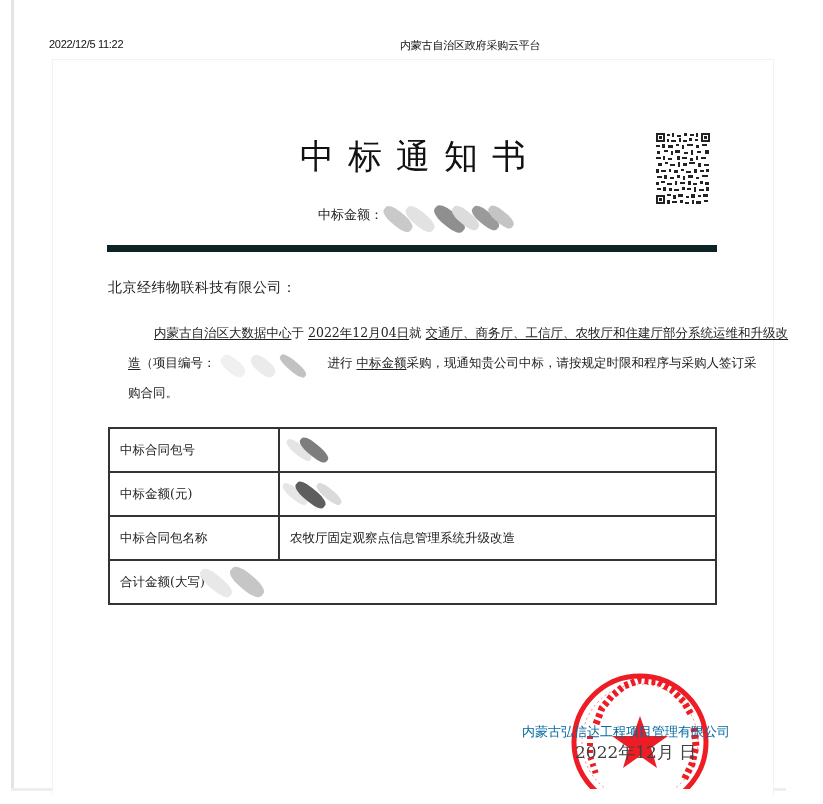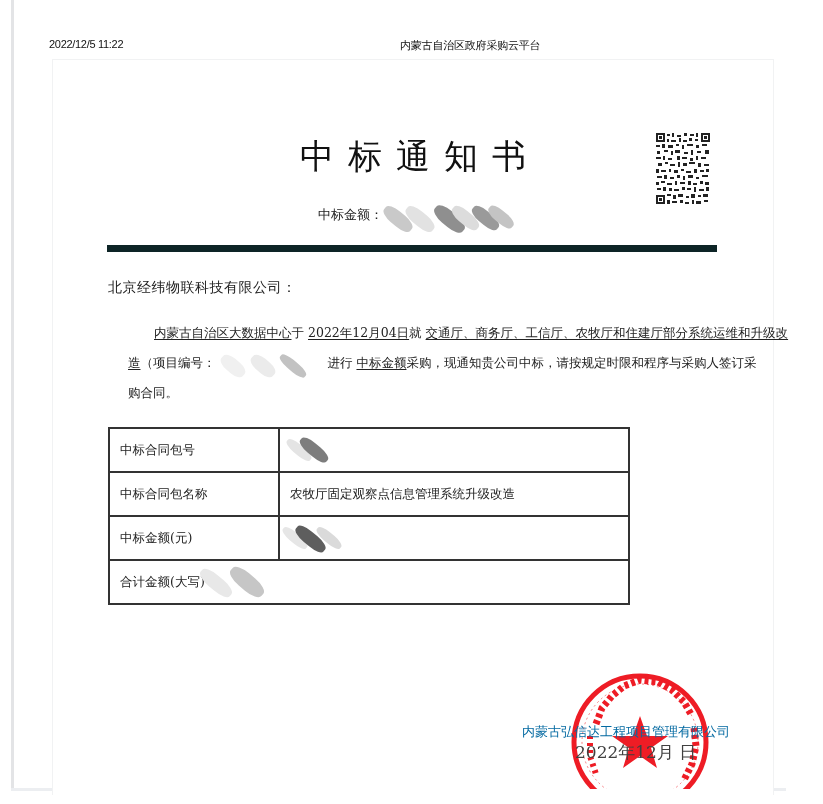--- a/index.html
+++ b/index.html
@@ -18,21 +18,21 @@
              font-weight: normal; color: #111; white-space: nowrap; }
     .qr { position: absolute; left: 655px; top: 132px; width: 56px; height: 73px; }
     .proj-no { position: absolute; left: 318px; top: 206px; font-size: 13px; color: #222; white-space: nowrap; }
     .smudge { display: inline-block; position: absolute; border-radius: 40%; transform: rotate(-50deg); }
     .rule { position: absolute; left: 107px; top: 245px; width: 610px; height: 7px; background: #0d2426; }
     .salutation { position: absolute; left: 108px; top: 279px; font-size: 14px; color: #222; letter-spacing: 0.5px; text-align: center; }
     .para { position: absolute; left: 108px; top: 318px; width: 612px; font-size: 12.5px; line-height: 30px; color: #222; }
     .para .line { white-space: nowrap; height: 30px; position: relative; margin-left: 20px; }
     .u { text-decoration: underline; text-underline-offset: 2px; }
     .indent { padding-left: 26px; }
-    table.award { position: absolute; left: 108px; top: 427px; width: 522px; border-collapse: collapse;
+    table.award { position: absolute; left: 108px; top: 427px; width: 609px; border-collapse: collapse;
                   font-size: 12.5px; color: #222; }
     table.award td { border: 2px solid #333; height: 42px; padding: 0 0 0 10px; vertical-align: middle; position: relative; }
     table.award td.k { width: 158px; }
     .signer { position: absolute; left: 522px; top: 723px; font-size: 13px; color: #0369a1; white-space: nowrap; }
     .signdate { position: absolute; left: 575px; top: 741px; font-size: 17px; color: #404040; white-space: nowrap; }
     .seal { position: absolute; left: 568px; top: 664px; width: 150px; height: 125px; overflow: hidden; }
   </style>
 </head>
 <body>
 
@@ -194,30 +194,30 @@
 <table class="award">
   <tbody>
       <tr>
     <td class="k">中标合同包号</td>
     <td>
       <span class="smudge" style="left:14px;top:6px;width:10px;height:30px;background:#e4e4e4;"></span>
       <span class="smudge" style="left:28px;top:4px;width:12px;height:34px;background:#7d7d7d;"></span>
     </td>
   </tr>
   <tr>
-    <td class="k">中标合同包名称</td>
-    <td>农牧厅固定观察点信息管理系统升级改造</td>
-  </tr>
-  <tr>
     <td class="k">中标金额(元)</td>
     <td>
       <span class="smudge" style="left:10px;top:6px;width:10px;height:30px;background:#e6e6e6;"></span>
       <span class="smudge" style="left:24px;top:4px;width:13px;height:36px;background:#5e5e5e;"></span>
       <span class="smudge" style="left:44px;top:6px;width:10px;height:30px;background:#dadada;"></span>
     </td>
+  </tr>
+  <tr>
+    <td class="k">中标合同包名称</td>
+    <td>农牧厅固定观察点信息管理系统升级改造</td>
   </tr>
   <tr>
     <td colspan="2">
       <span>合计金额(大写)</span>
       <span style="position:relative;display:inline-block;width:80px;height:16px;vertical-align:middle;">
         <span class="smudge" style="left:0px;top:-10px;width:14px;height:38px;background:#e8e8e8;"></span>
         <span class="smudge" style="left:30px;top:-12px;width:16px;height:40px;background:#c6c6c6;"></span>
       </span>
     </td>
   </tr>

